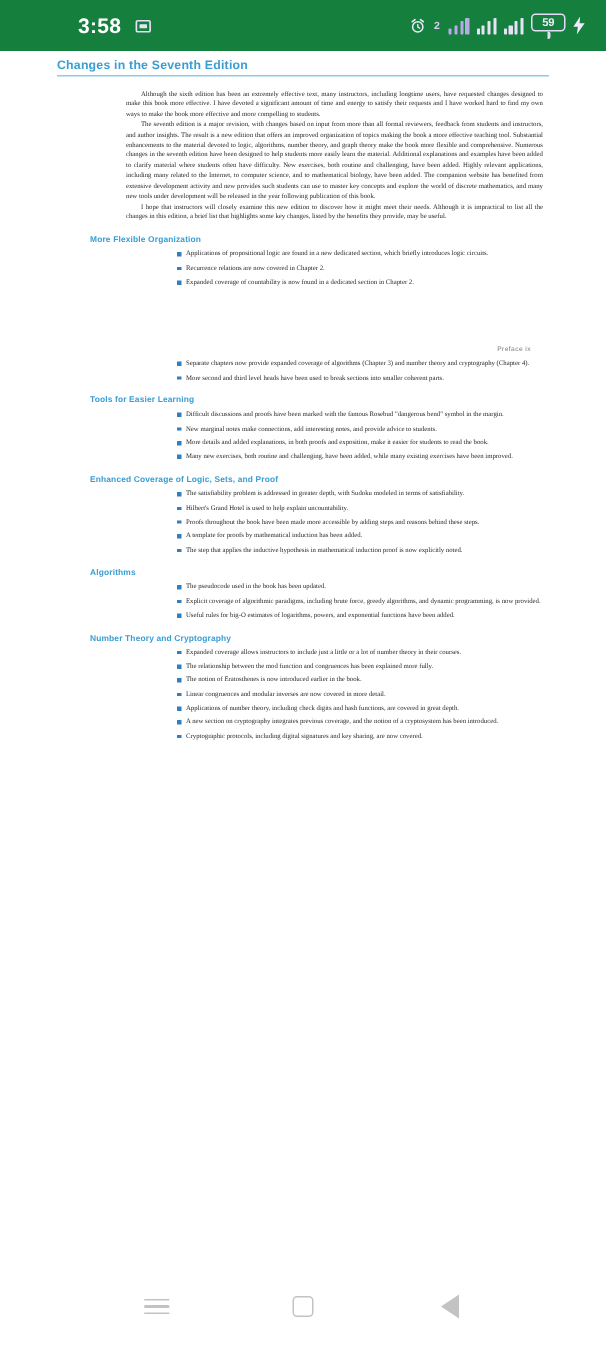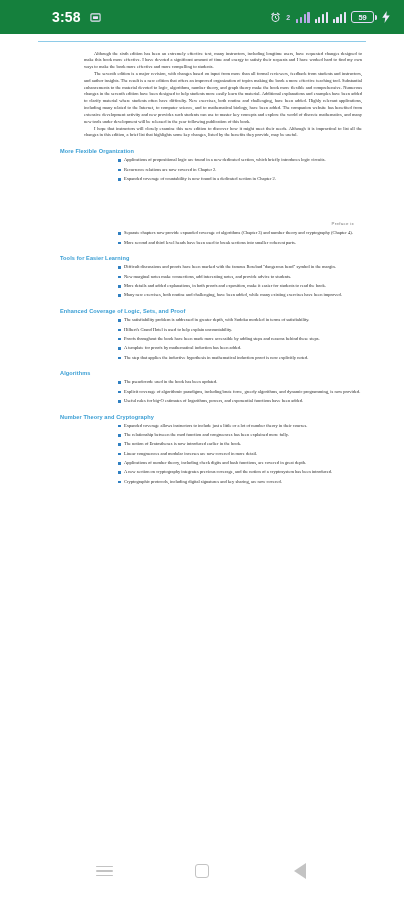--- a/index.html
+++ b/index.html
@@ -57,20 +57,21 @@
     font-size: 7px;
     line-height: 1;
     color: #d9cff5;
     font-weight: bold;
     margin-right: 1px;
   }
 
   .battery {
     display: flex;
     align-items: center;
+    flex-direction: column;
   }
   .battery-body {
     width: 23px; height: 12px;
     border: 1.4px solid #e3dbf7;
     border-radius: 3px;
     position: relative;
     display: flex; align-items: center; justify-content: center;
   }
   .battery-body span {
     font-size: 7.5px;
@@ -260,20 +261,21 @@
 
     <span class="ic">
       <svg width="8" height="12" viewBox="0 0 10 16">
         <path d="M6 0 L0 9 H4 L3 16 L10 6 H5.5 Z" fill="#efeafd"></path>
       </svg>
     </span>
   </div>
 </div>
 
 <div class="doc-header">
+  <div class="rh">Changes in the Seventh Edition</div>
   <div class="rule"></div>
 </div>
 
 <div class="page">
 
   <p class="para first">Although the sixth edition has been an extremely effective text, many instructors, including longtime users, have requested changes designed to make this book more effective. I have devoted a significant amount of time and energy to satisfy their requests and I have worked hard to find my own ways to make the book more effective and more compelling to students.</p>
   <p class="para">The seventh edition is a major revision, with changes based on input from more than all formal reviewers, feedback from students and instructors, and author insights. The result is a new edition that offers an improved organization of topics making the book a more effective teaching tool. Substantial enhancements to the material devoted to logic, algorithms, number theory, and graph theory make the book more flexible and comprehensive. Numerous changes in the seventh edition have been designed to help students more easily learn the material. Additional explanations and examples have been added to clarify material where students often have difficulty. New exercises, both routine and challenging, have been added. Highly relevant applications, including many related to the Internet, to computer science, and to mathematical biology, have been added. The companion website has benefited from extensive development activity and new provides such students can use to master key concepts and explore the world of discrete mathematics, and many new tools under development will be released in the year following publication of this book.</p>
   <p class="para">I hope that instructors will closely examine this new edition to discover how it might meet their needs. Although it is impractical to list all the changes in this edition, a brief list that highlights some key changes, listed by the benefits they provide, may be useful.</p>
 
   <div class="sec-head">More Flexible Organization</div>

